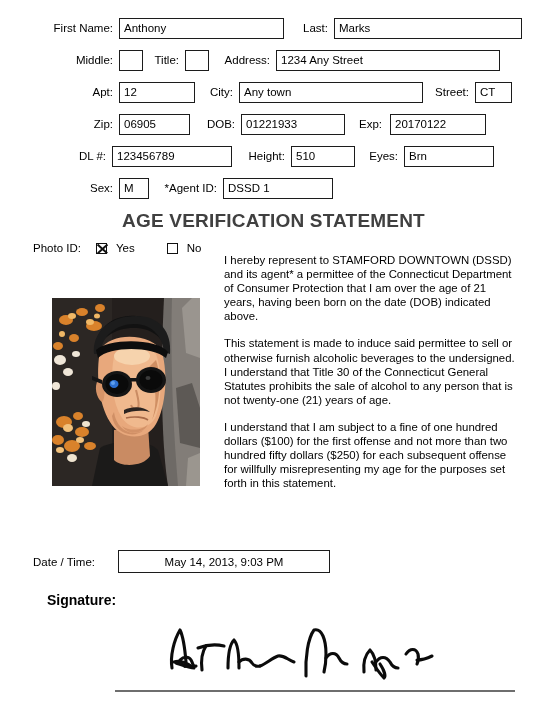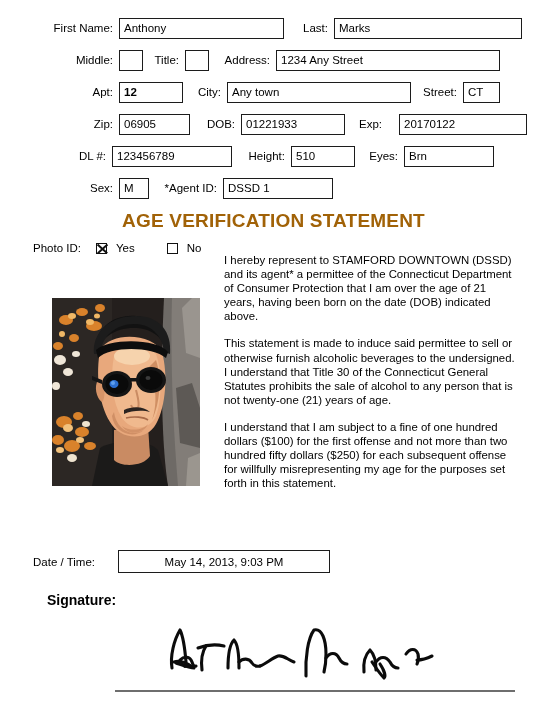--- a/index.html
+++ b/index.html
@@ -53,21 +53,21 @@
   
   .title {
     position: absolute;
     left: 0;
     top: 210px;
     width: 547px;
     text-align: center;
     font-size: 19px;
     font-weight: bold;
     letter-spacing: 0.2px;
-    color: #a16207;
+    color: #404040;
   }
 
   
   .photoid-row {
     position: absolute;
     left: 33px;
     top: 242px;
     display: flex;
     align-items: center;
     font-size: 11.5px;
@@ -183,34 +183,34 @@
     <div class="lbl" style="width:113px;">Middle:</div>
     <div class="box" style="width:24px; margin-left:6px;"></div>
     <div class="lbl" style="width:30px; margin-left:6px;">Title:</div>
     <div class="box" style="width:24px; margin-left:6px;"></div>
     <div class="lbl" style="width:55px; margin-left:6px;">Address:</div>
     <div class="box" style="width:224px; margin-left:6px;">1234 Any Street</div>
   </div>
 
   <div class="frow">
     <div class="lbl" style="width:113px;">Apt:</div>
-    <div class="box" style="width:64px; margin-left:6px;font-weight:bold;">12</div>
+    <div class="box" style="width:76px; margin-left:6px;">12</div>
     <div class="lbl" style="width:32px; margin-left:6px;">City:</div>
     <div class="box" style="width:184px; margin-left:6px;">Any town</div>
     <div class="lbl" style="width:40px; margin-left:6px;">Street:</div>
     <div class="box" style="width:37px; margin-left:6px;">CT</div>
   </div>
 
   <div class="frow">
     <div class="lbl" style="width:113px;">Zip:</div>
     <div class="box" style="width:71px; margin-left:6px;">06905</div>
     <div class="lbl" style="width:37px; margin-left:8px;">DOB:</div>
     <div class="box" style="width:104px; margin-left:6px;">01221933</div>
     <div class="lbl" style="width:29px; margin-left:8px;">Exp:</div>
-    <div class="box" style="width:128px; margin-left:17px;">20170122</div>
+    <div class="box" style="width:96px; margin-left:8px;">20170122</div>
   </div>
 
   <div class="frow">
     <div class="lbl" style="width:106px;">DL #:</div>
     <div class="box" style="width:120px; margin-left:6px;">123456789</div>
     <div class="lbl" style="width:45px; margin-left:8px;">Height:</div>
     <div class="box" style="width:64px; margin-left:6px;">510</div>
     <div class="lbl" style="width:35px; margin-left:8px;">Eyes:</div>
     <div class="box" style="width:90px; margin-left:6px;">Brn</div>
   </div>

